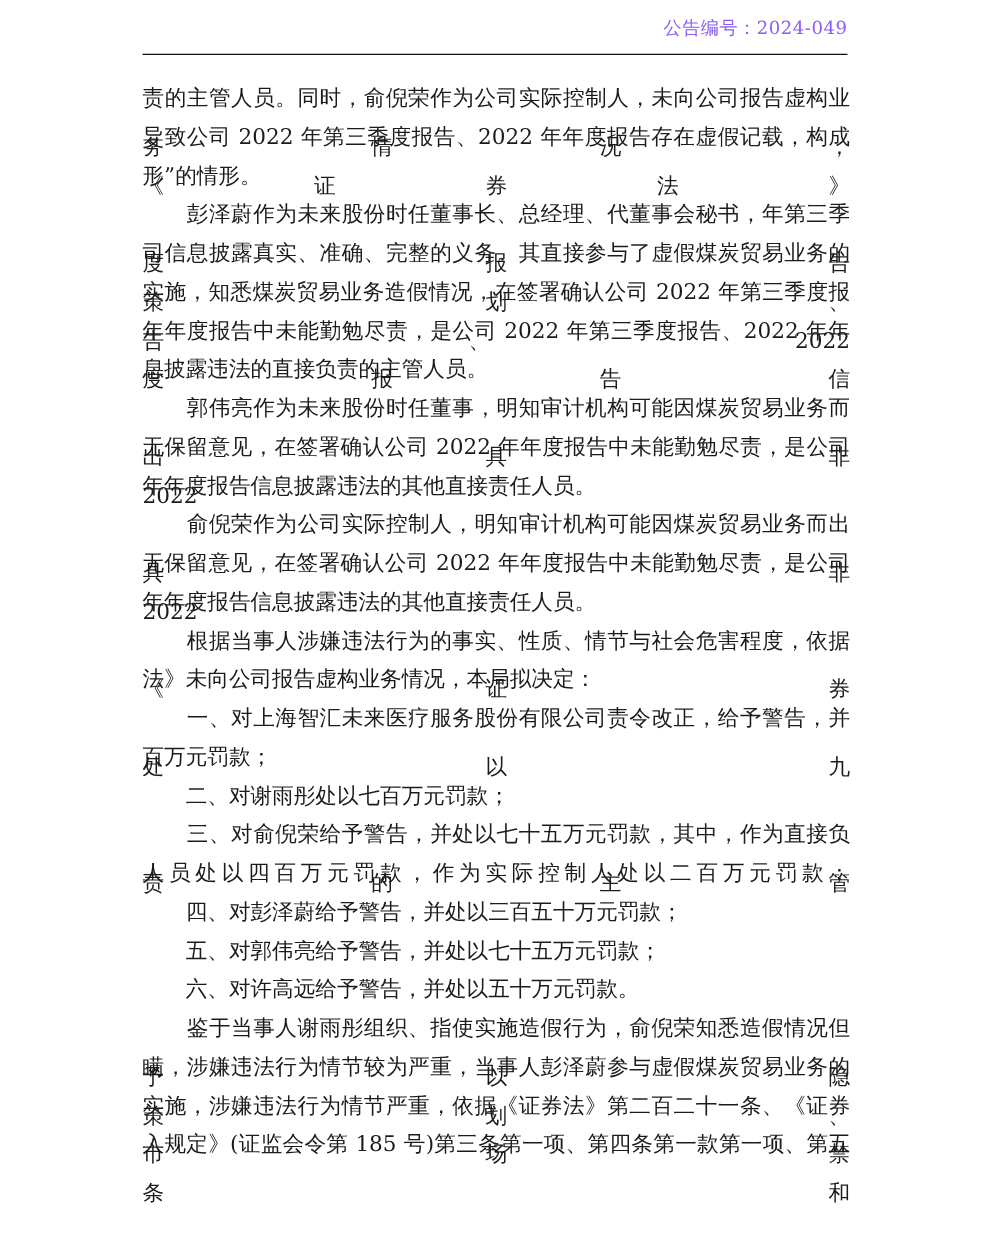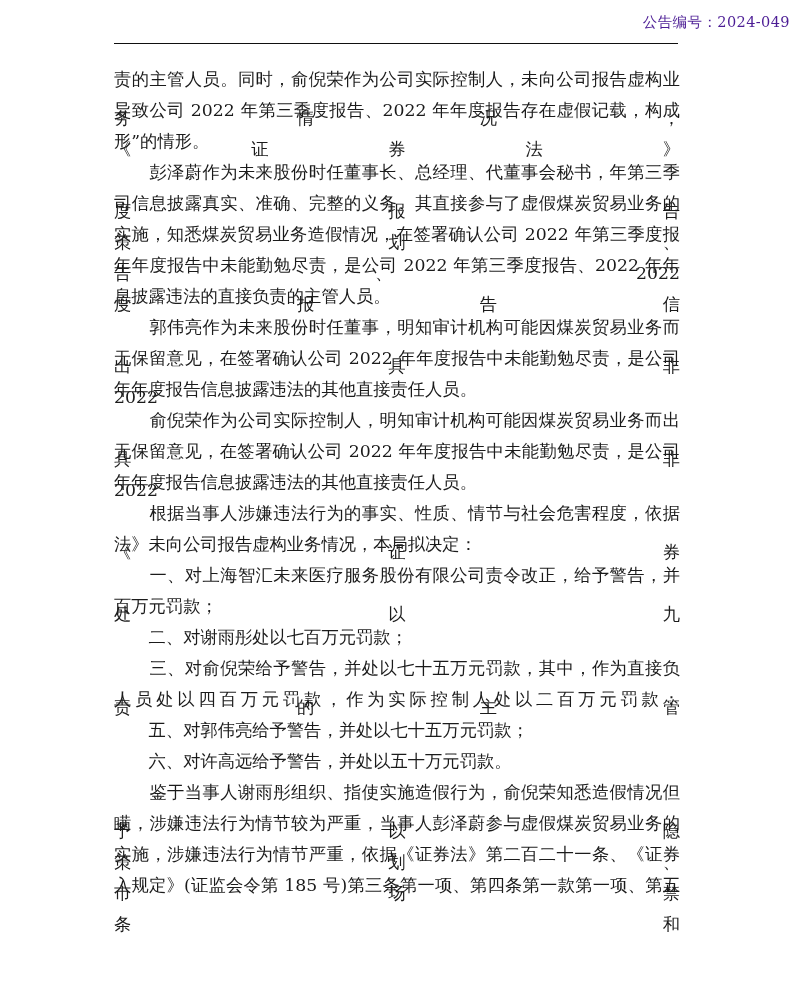--- a/index.html
+++ b/index.html
@@ -22,24 +22,25 @@
   }
   
   .header-area {
     position: absolute;
     left: 0;
     top: 0;
     width: 790px;
   }
   .header-line {
     text-align: right;
+    padding-right: 112px;
     padding-top: 13px;
     font-size: 14.5px;
     letter-spacing: 0.4px;
-    color: #4c1d95;
+    color: #8b5cf6;
     font-family: "DejaVu Serif", "Liberation Serif", serif;
     margin-left: 16px;
   }
   .header-rule {
     position: absolute;
     left: 114px;
     top: 43px;
     width: 564px;
     height: 0;
     border-top: 1.6px solid #0f0f0f;
@@ -91,20 +92,21 @@
       <div class="ln just">　　俞倪荣作为公司实际控制人，明知审计机构可能因煤炭贸易业务而出具非</div>
       <div class="ln just">无保留意见，在签署确认公司 2022 年年度报告中未能勤勉尽责，是公司 2022</div>
       <div class="ln">年年度报告信息披露违法的其他直接责任人员。</div>
       <div class="ln just">　　根据当事人涉嫌违法行为的事实、性质、情节与社会危害程度，依据《证券</div>
       <div class="ln">法》未向公司报告虚构业务情况，本局拟决定：</div>
       <div class="ln just">　　一、对上海智汇未来医疗服务股份有限公司责令改正，给予警告，并处以九</div>
       <div class="ln">百万元罚款；</div>
       <div class="ln">　　二、对谢雨彤处以七百万元罚款；</div>
       <div class="ln just">　　三、对俞倪荣给予警告，并处以七十五万元罚款，其中，作为直接负责的主管</div>
       <div class="ln just">人员处以四百万元罚款，作为实际控制人处以二百万元罚款；</div>
+      <div class="ln">　　四、对彭泽蔚给予警告，并处以三百五十万元罚款；</div>
       <div class="ln">　　五、对郭伟亮给予警告，并处以七十五万元罚款；</div>
       <div class="ln">　　六、对许高远给予警告，并处以五十万元罚款。</div>
       <div class="ln just">　　鉴于当事人谢雨彤组织、指使实施造假行为，俞倪荣知悉造假情况但予以隐</div>
       <div class="ln just">瞒，涉嫌违法行为情节较为严重，当事人彭泽蔚参与虚假煤炭贸易业务的策划、</div>
       <div class="ln just">实施，涉嫌违法行为情节严重，依据《证券法》第二百二十一条、《证券市场禁</div>
       <div class="ln just">入规定》(证监会令第 185 号)第三条第一项、第四条第一款第一项、第五条和</div>
     </div>
 
 </div>
 

